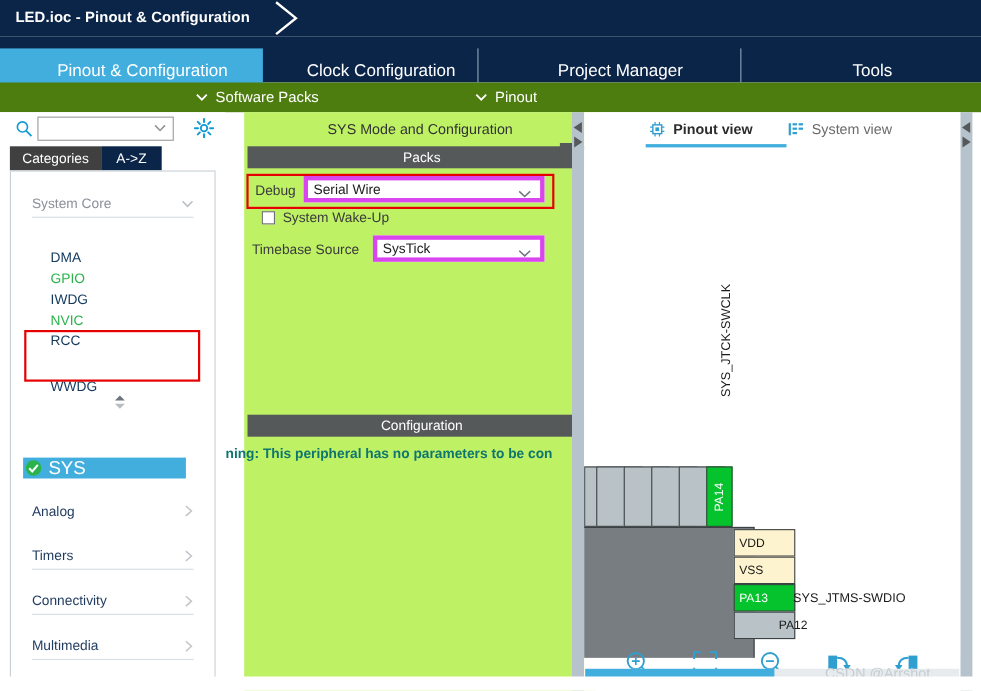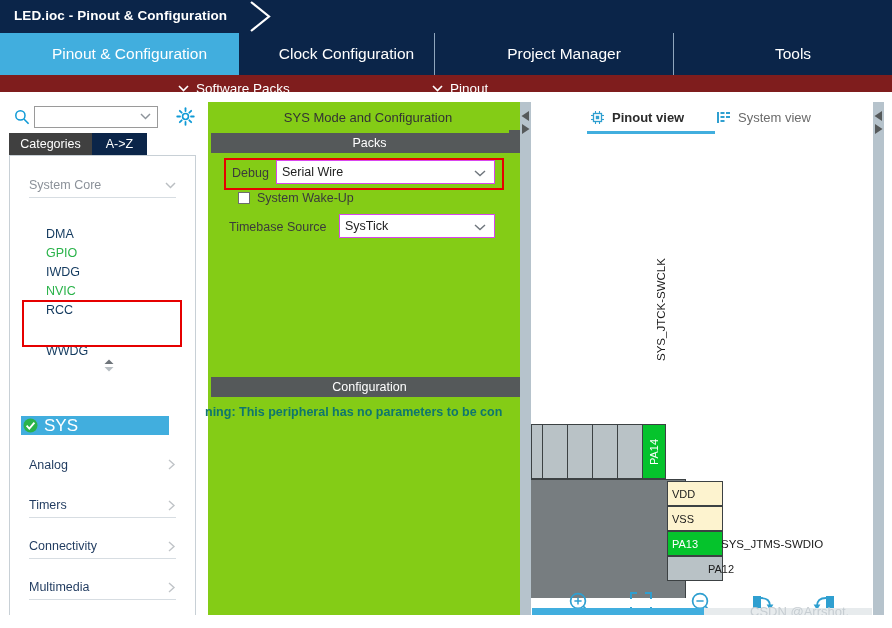--- a/index.html
+++ b/index.html
@@ -26,37 +26,37 @@
   .titlebar .chev {
     position: absolute; left: 243px; top: -1px; width: 40px; height: 35px;
   }
 
   
   .tabstrip {
     position: absolute; left: 0; top: 33px; width: 892px; height: 42px;
     background: #0b2549;
   }
   .tab {
-    position: absolute; top: 0; height: 42px;
+    position: absolute; top: 11px; height: 42px;
     color: #ffffff; font-size: 15.5px;
     display: flex; align-items: center; justify-content: center;
     border-right: 1px solid #8fa6bd;
     white-space: nowrap;
     padding-left: 20px;
   }
   .tab.active { background: #41aede; color: #ffffff; border-right: none; }
   #tab0 { left: 0;   width: 239px; }
   #tab1 { left: 239px; width: 196px; }
   #tab2 { left: 435px; width: 239px; }
   #tab3 { left: 674px; width: 218px; border-right: none; }
 
   
   .subbar {
-    position: absolute; left: 0; top: 75px; width: 892px; height: 17px;
-    background: #7f1d1d;
+    position: absolute; left: 0; top: 75px; width: 892px; height: 27px;
+    background: #4d7c0f;
   }
   .submenu {
     position: absolute; top: 0; height: 27px;
     display: flex; align-items: center; gap: 7px;
     color: #ffffff; font-size: 13.5px; white-space: nowrap;
   }
   #sub0 { left: 178px; }
   #sub1 { left: 432px; }
   .caret-dn { display: inline-block; width: 11px; height: 7px; }
 
@@ -114,39 +114,39 @@
   .sys-check { width: 15px; height: 15px; margin-left: 2px; }
   .sys-label { color: #ffffff; font-size: 17px; margin-left: 6px; }
 
   
   .redbox { position: absolute; border: 2.5px solid #e60000; pointer-events: none; }
   #red-sys   { left: 22px;  top: 300px; width: 160px; height: 47px; }
   #red-debug { left: 224px; top: 158px; width: 280px; height: 32px; }
 
   
   .midpanel {
-    position: absolute; left: 208px; top: 102px; width: 320px; height: 526px;
-    background: #84cc16; overflow: hidden;
+    position: absolute; left: 222px; top: 102px; width: 320px; height: 526px;
+    background: #bef264; overflow: hidden;
   }
   .mid-title {
     position: absolute; left: 0; top: 3px; width: 320px; height: 24px;
     display: flex; align-items: center; justify-content: center;
     font-size: 13px; color: #333333; white-space: nowrap;
   }
   .sec-bar {
     position: absolute; left: 3px; width: 317px; height: 20px;
     background: #55595a; color: #ffffff; font-size: 12.5px;
     display: flex; align-items: center; justify-content: center;
   }
   #sec-mode { top: 31px; }
   #sec-conf { top: 275px; }
 
   .fld-label { position: absolute; font-size: 12.5px; color: #3b3b3b; white-space: nowrap; }
   .combo {
-    position: absolute; height: 24px; border: 1px solid #d946ef; background: #ffffff;
+    position: absolute; height: 24px; border: 4px solid #d946ef; background: #ffffff;
     display: flex; align-items: center; padding-left: 5px;
     font-size: 12.5px; color: #222;
   }
   .combo .cc { position: absolute; right: 8px; top: 9px; width: 12px; height: 7px; }
   #debug-label { left: 232px; top: 166px; }
   #debug-combo { left: 276px; top: 160px; width: 219px; }
   #tbs-label { left: 229px; top: 220px; }
   #tbs-combo { left: 339px; top: 214px; width: 156px; }
 
   .chk-row { position: absolute; left: 238px; top: 191px; display: flex; align-items: center; gap: 7px; }

